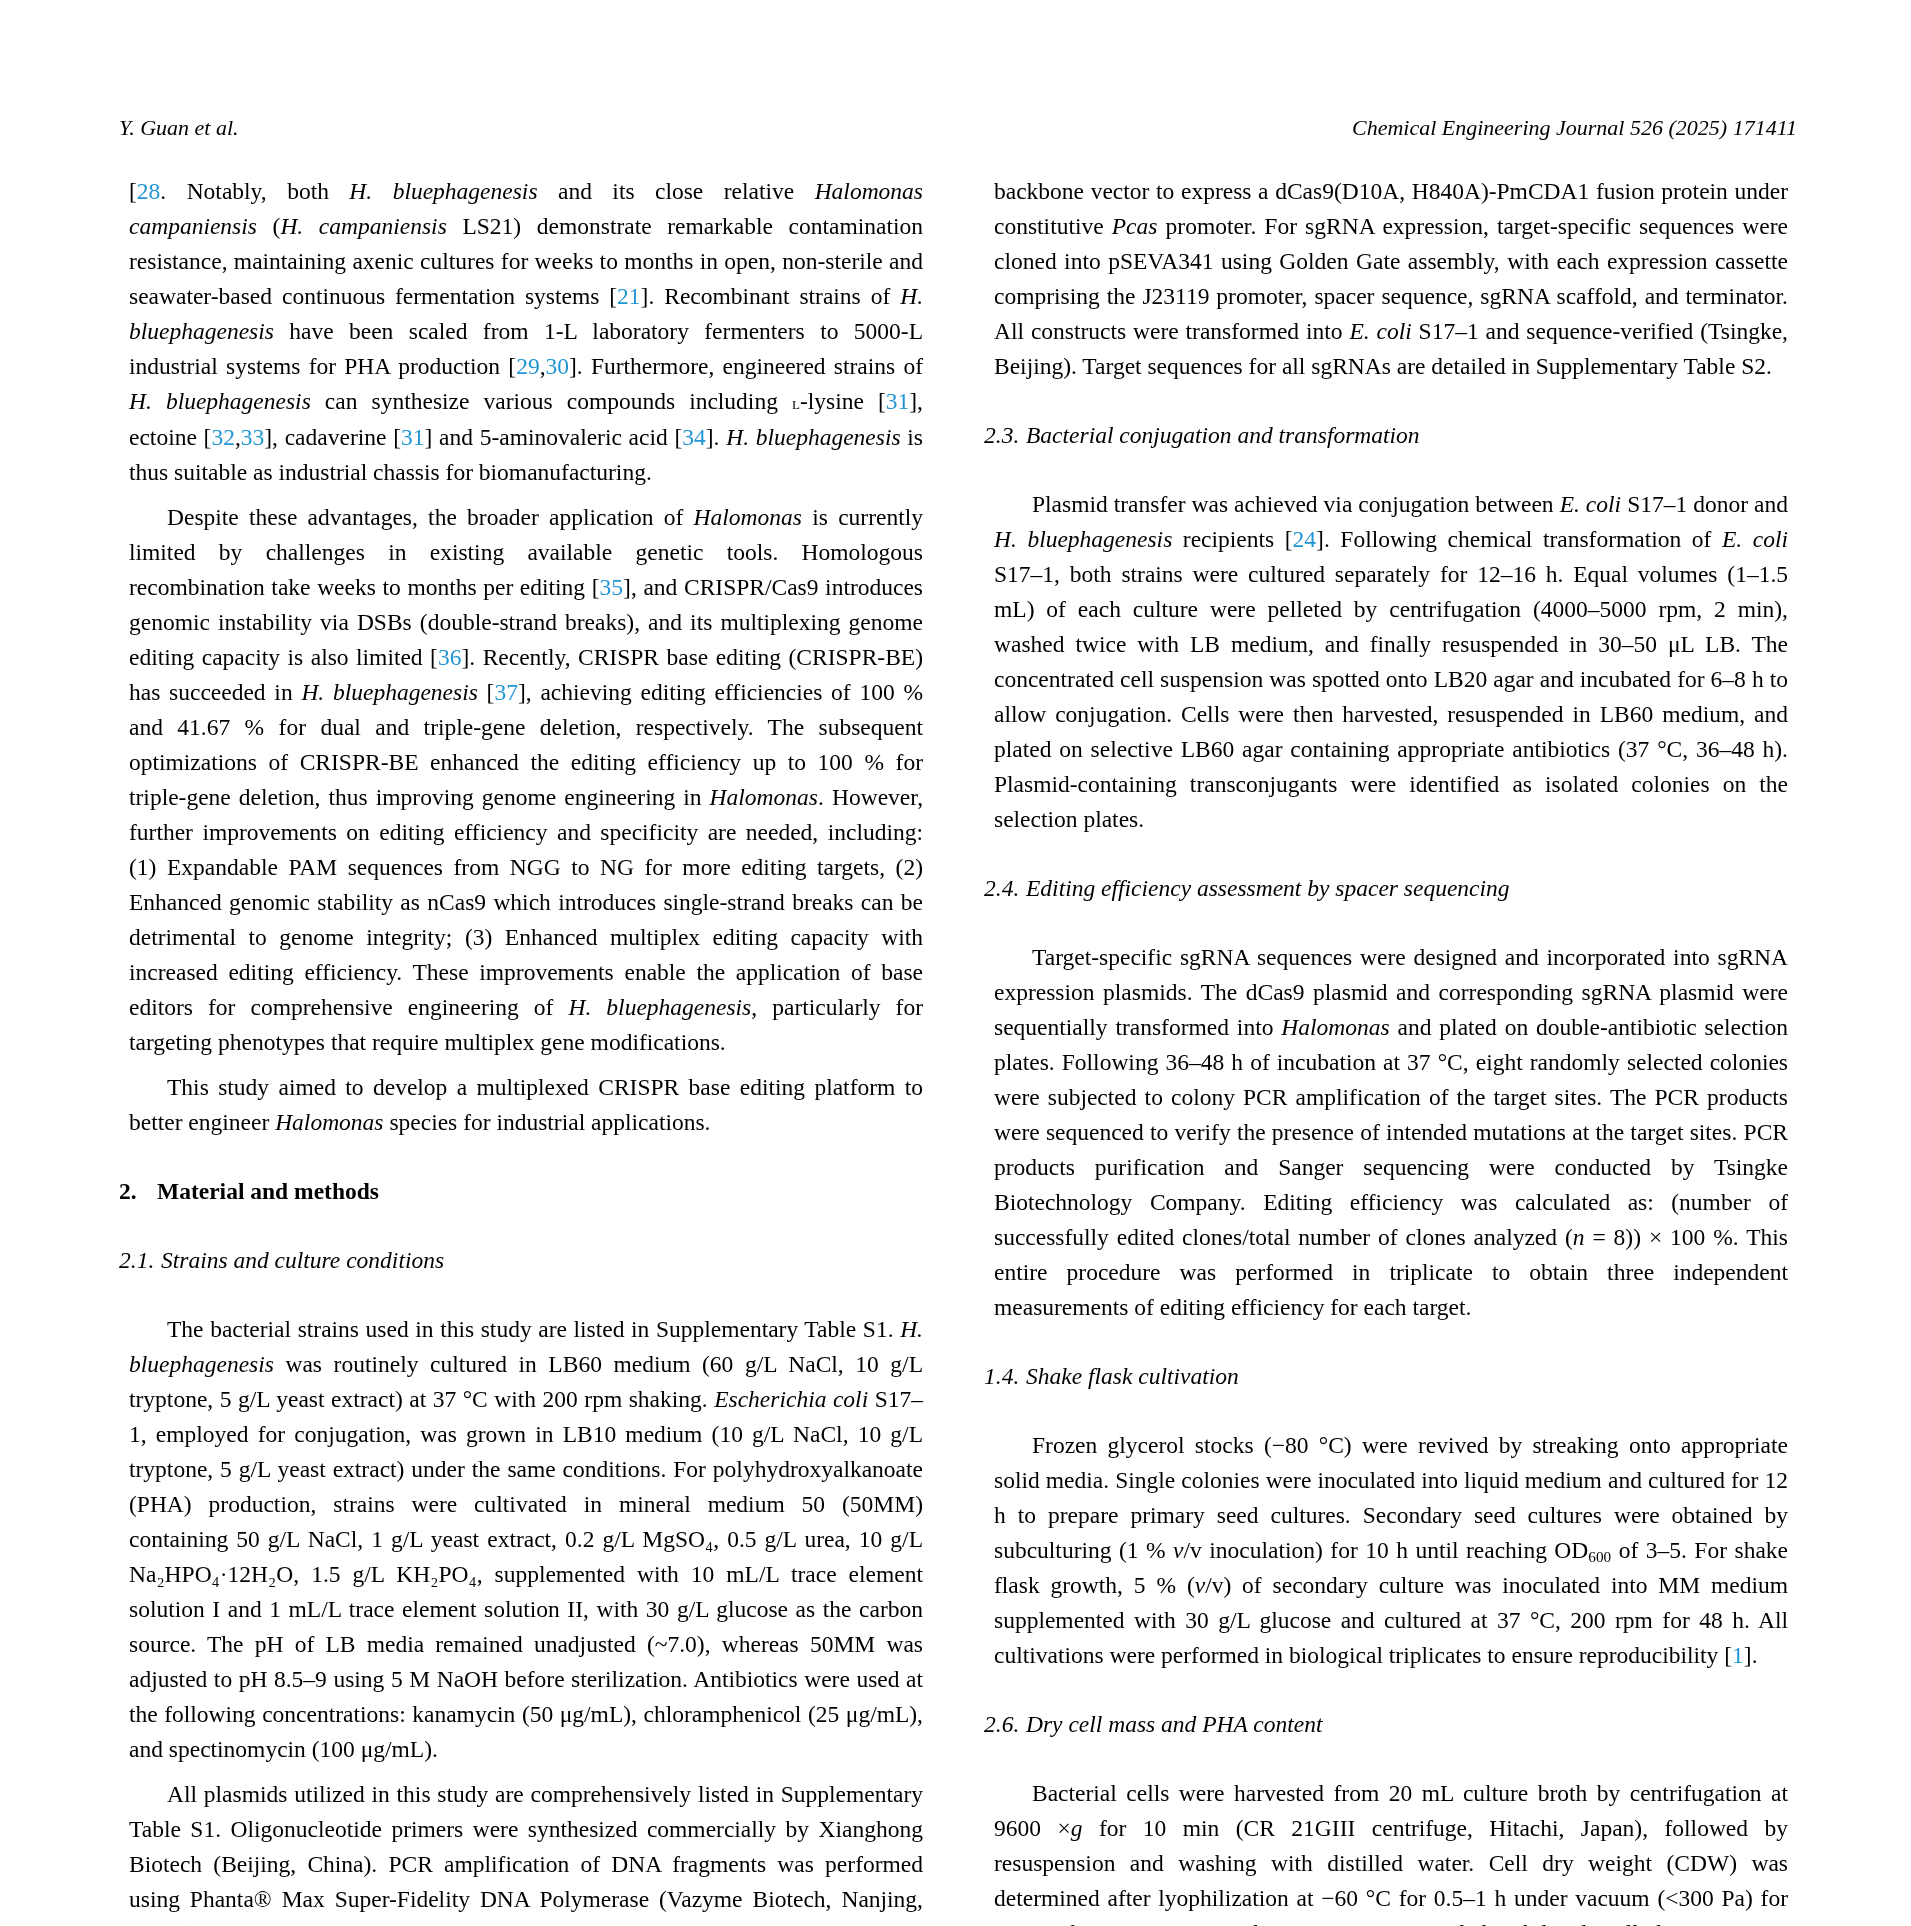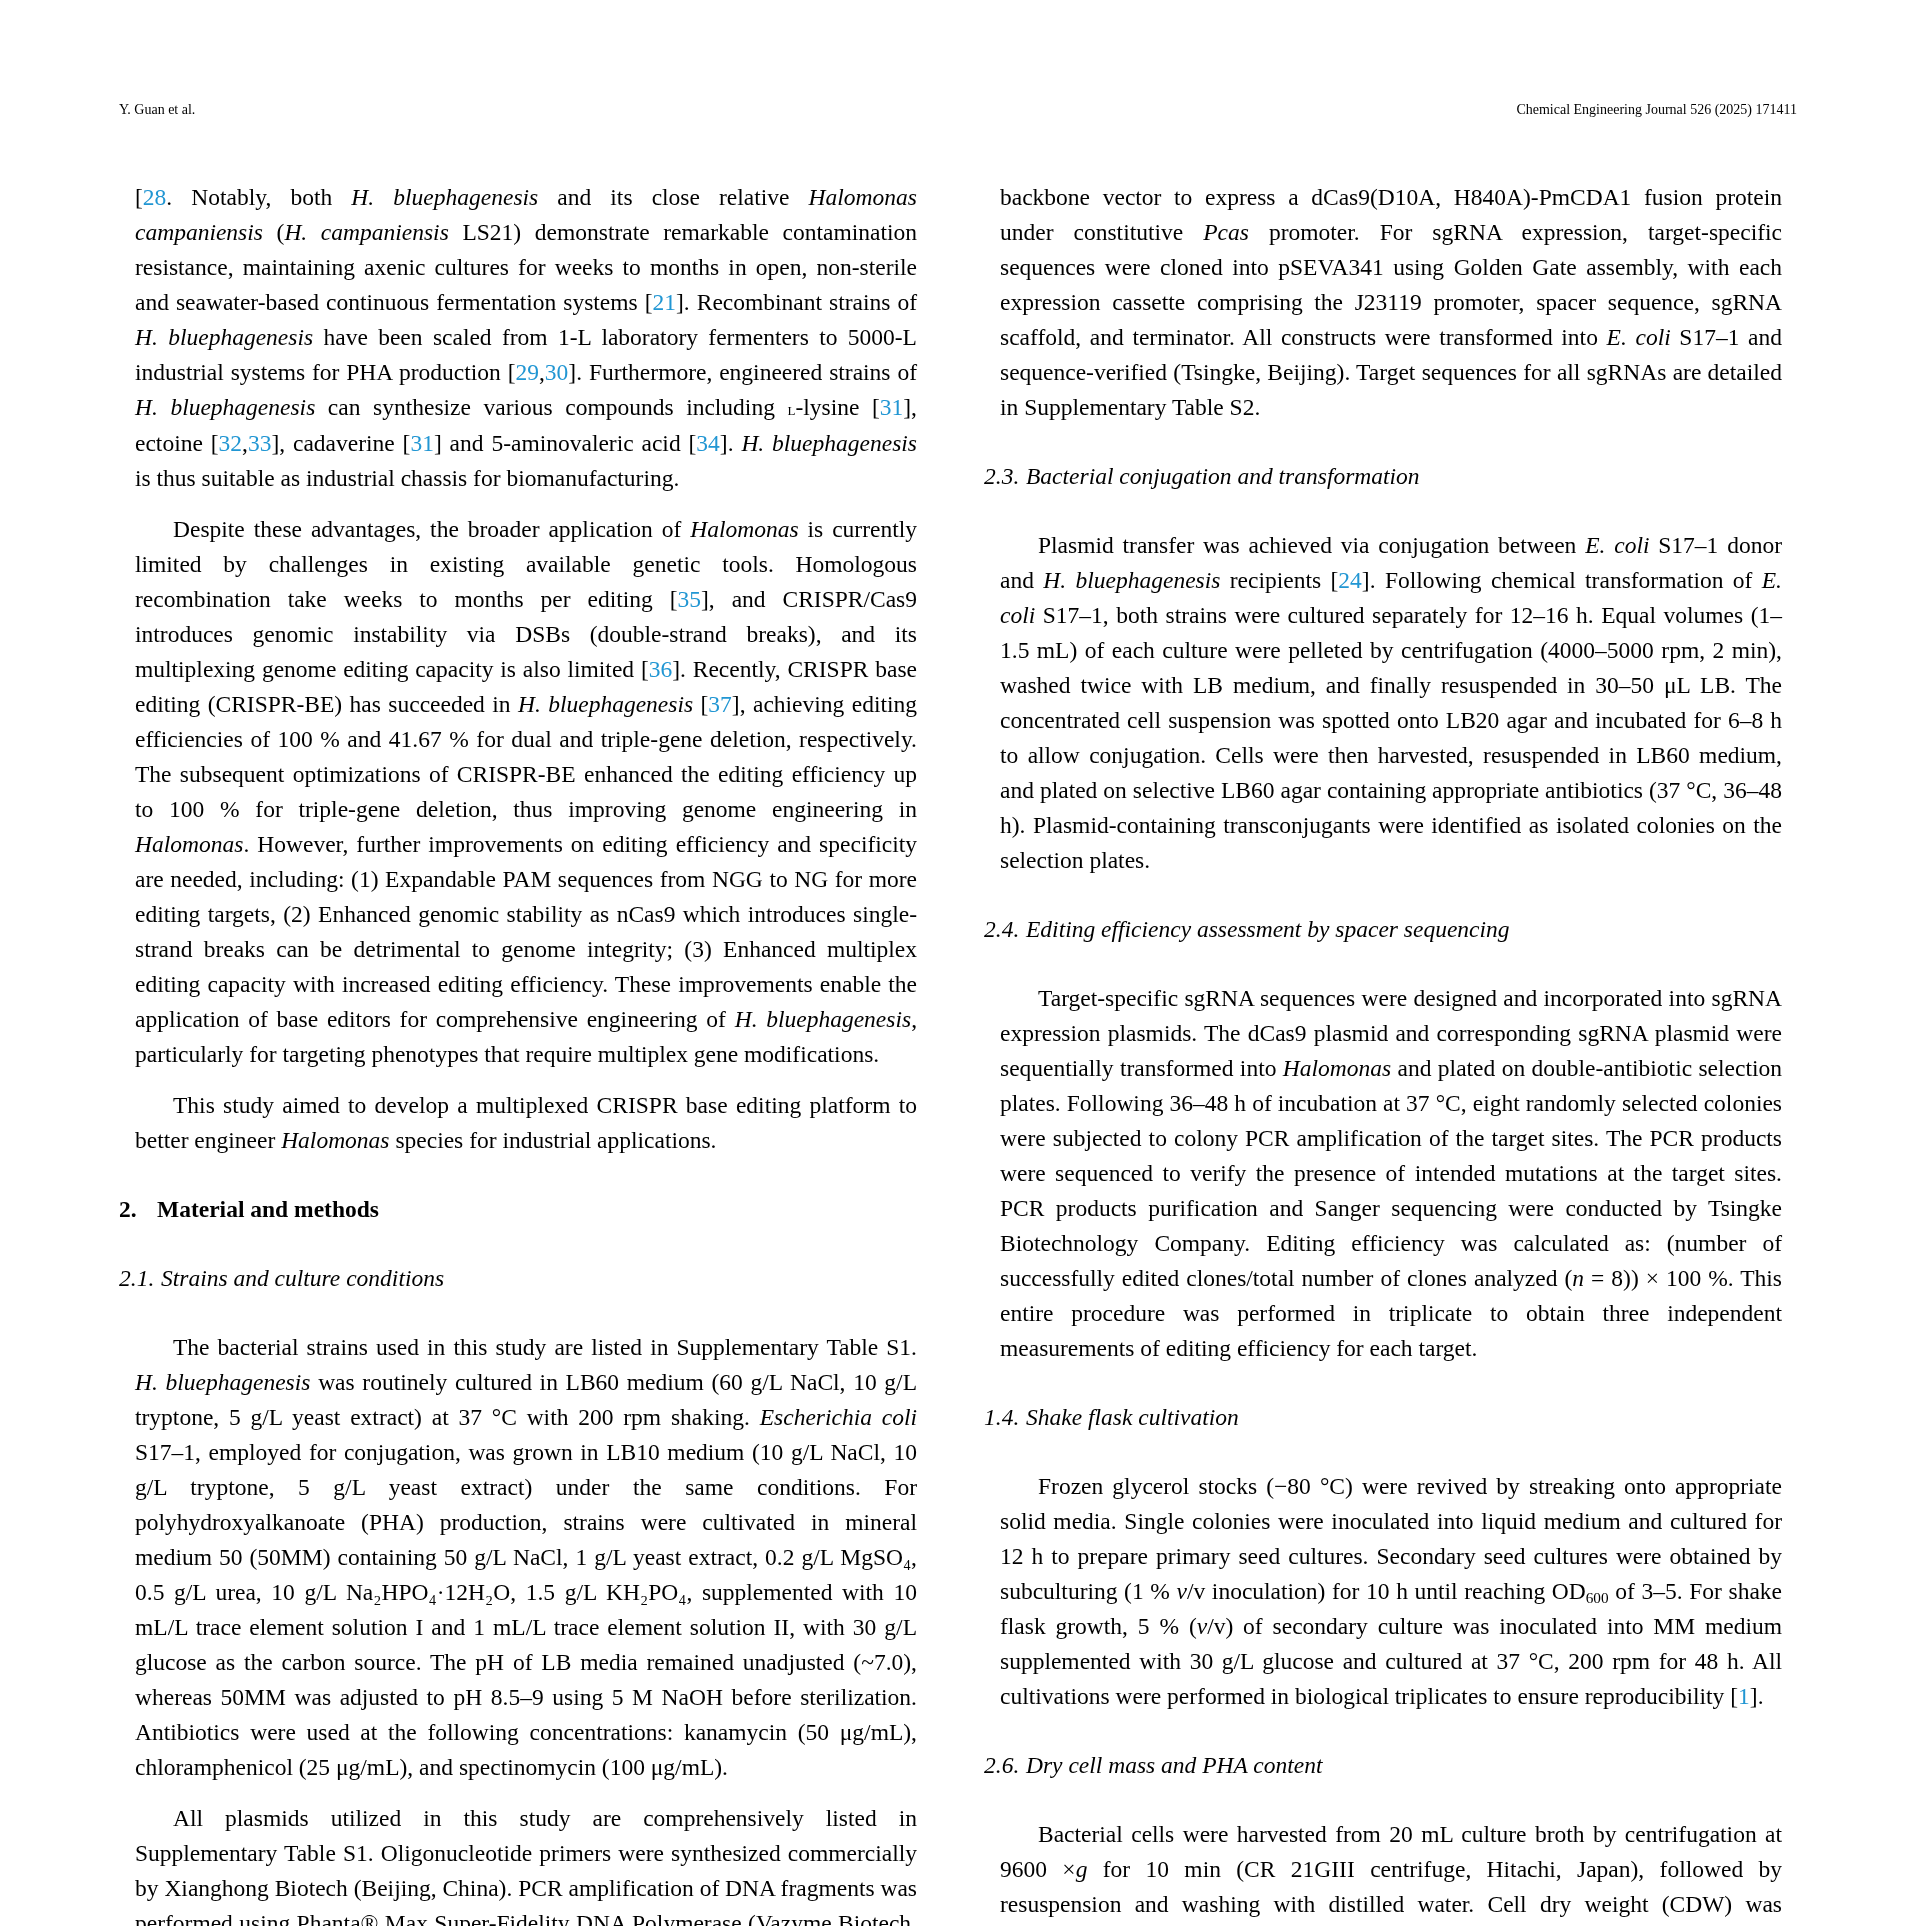--- a/index.html
+++ b/index.html
@@ -2,33 +2,33 @@
 <html style="font-size:6.2px"><head>
 <meta charset="utf-8">
 <style>
   html, body { margin: 0; padding: 0; background: #ffffff; }
   body {
     width: 1911px; height: 2548px; position: relative; overflow: hidden;
     font-family: "Liberation Serif", "DejaVu Serif", serif;
     color: #000;
   }
   .running-head {
-    position: absolute; top: 98px; font-size: 14px; 
+    position: absolute; top: 116px; font-size: 22px; font-style: italic;
     font-family: "Liberation Serif", serif; line-height: 23px;
   }
   .rh-left { left: 119px; }
   .rh-right { right: 114px; text-align: right; }
   .col {
     position: absolute; top: 164px; width: 814px;
     font-size: 23.5px; line-height: 35px; text-align: justify;
     hyphens: manual;
   }
   .col-left { left: 119px; }
   .col-right { left: 984px; }
-  .col p { margin: 16px; }
+  .col p { margin: 10px; }
   .col p.indent { text-indent: 38px; }
   .cite { color: #2196d3; }
   .sec-h {
     font-weight: bold; font-size: 23.5px; line-height: 35px;
     margin: 34px 0 34px 0;
   }
   .sub-h {
     font-style: italic; font-size: 23.5px; line-height: 35px;
     margin: 34px 0 34px 0;
   }

